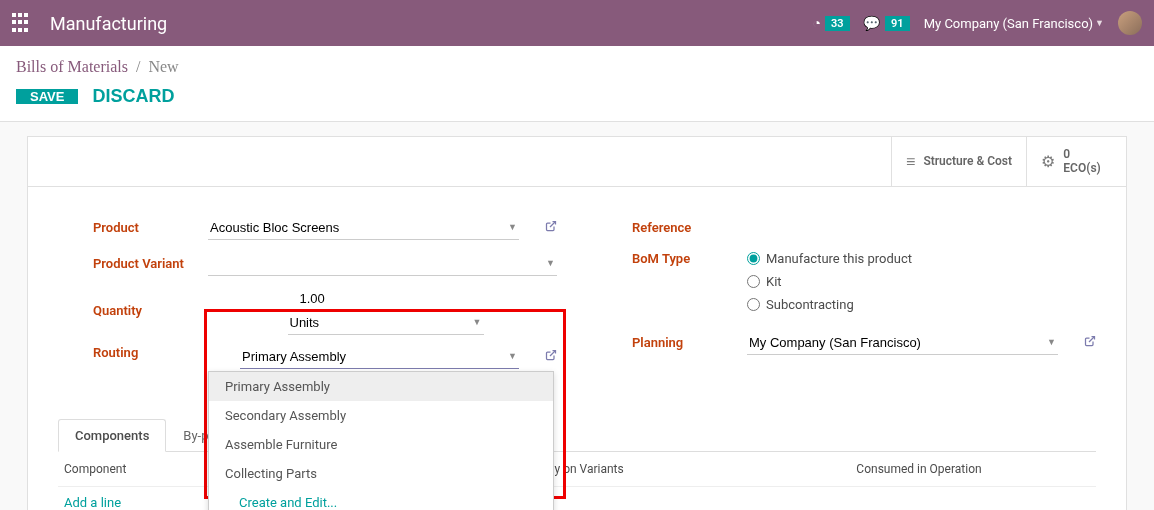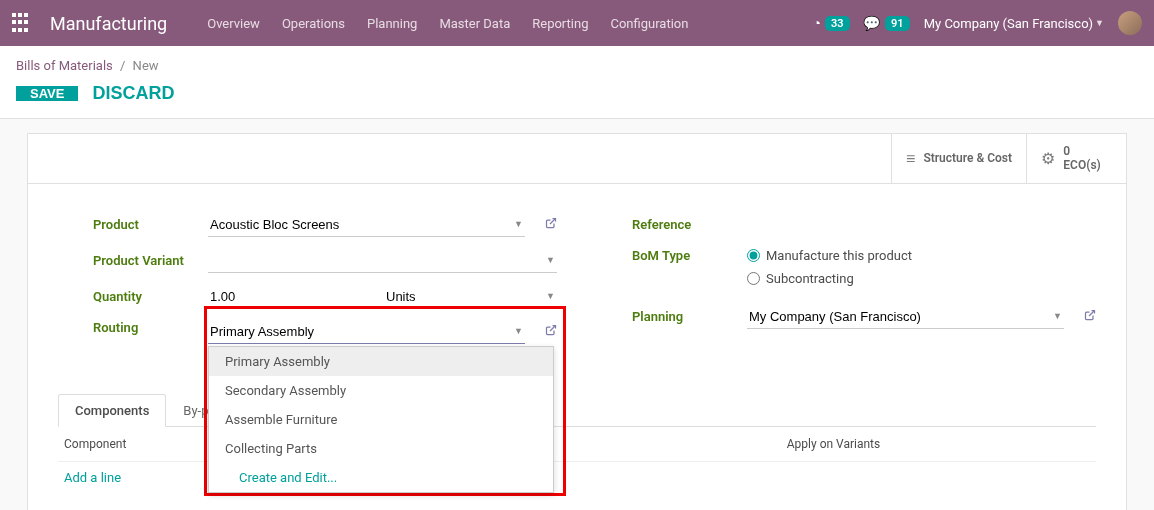--- a/index.html
+++ b/index.html
@@ -7,52 +7,52 @@
   
   .navbar { background: #875a7b; height: 46px; display: flex; align-items: center; padding: 0 12px; color: #fff; }
   .apps-icon { width: 20px; height: 20px; display: flex; flex-wrap: wrap; gap: 2px; margin-right: 18px; cursor: pointer; }
   .apps-icon span { width: 4px; height: 4px; background: #fff; }
   .brand { font-size: 18px; font-weight: 400; color: #fff; margin-right: 40px; }
   .nav-menu { display: flex; gap: 22px; }
   .nav-menu a { color: #e8dce3; text-decoration: none; font-size: 13px; }
   .nav-right { margin-left: auto; display: flex; align-items: center; gap: 14px; }
   .badge-pill { display: inline-flex; align-items: center; gap: 4px; }
   .badge-pill .icon { color: #fff; font-size: 14px; }
-  .badge-pill .count { background: #00a09d; color: #fff; border-radius: 5px; padding: 1px 6px; font-size: 11px; font-weight: 600; }
+  .badge-pill .count { background: #00a09d; color: #fff; border-radius: 0; padding: 1px 6px; font-size: 11px; font-weight: 600; }
   .company-name { color: #fff; font-size: 13px; }
   .avatar { width: 24px; height: 24px; border-radius: 50%; background: linear-gradient(135deg,#c9a07e,#8a6d5a); }
   .caret-down { font-size: 9px; color: #e8dce3; margin-left: 2px; }
   
   .breadcrumb-bar { padding: 12px 16px 0; background: #fff; }
-  .breadcrumb { font-size: 13px; color: #7c7bad; }
+  .breadcrumb { font-size: 16px; color: #7c7bad; font-family: Liberation Serif, serif; }
   .breadcrumb .bc-link { color: #875a7b; cursor: pointer; }
   .breadcrumb .sep { color: #888; margin: 0 4px; }
   .breadcrumb .current { color: #888; }
   
   .action-bar { padding: 10px 16px 14px; background: #fff; border-bottom: 1px solid #e0e0e0; display: flex; gap: 14px; align-items: center; }
   .btn-primary { background: #00a09d; color: #fff; border: none; padding: 0 14px; font-size: 13px; font-weight: 600; cursor: pointer; }
   .btn-link { background: none; border: none; color: #00a09d; font-size: 18px; font-weight: 600; cursor: pointer; }
   
   .sheet-wrap { padding: 0 8px; margin-top: 14px; }
   .sheet { background: #fff; border: 1px solid #e0e0e0; max-width: 1100px; margin: 0 auto; position: relative; }
   
   .stat-buttons { display: flex; justify-content: flex-end; border-bottom: 1px solid #e0e0e0; }
   .stat-btn { border-left: 1px solid #e0e0e0; padding: 10px 14px; display: flex; align-items: center; gap: 8px; min-width: 100px; cursor: pointer; }
   .stat-btn .stat-icon { color: #7c7c7c; font-size: 16px; }
   .stat-btn .stat-text { display: flex; flex-direction: column; font-size: 12px; color: #666; font-weight: 600; line-height: 1.2; }
   
   .form-body { padding: 28px 30px 20px; display: flex; gap: 40px; }
   .col { flex: 1; }
   .field-row { display: flex; align-items: center; margin-bottom: 10px; min-height: 26px; }
-  .field-label { width: 150px; color: #4d7c0f; font-weight: 600; font-size: 13px; padding-left: 35px; }
-  .field-input-wrap { flex: 1; position: relative; display: flex; align-items: center; gap: 14px; }
+  .field-label { width: 150px; color: #c2410c; font-weight: 600; font-size: 13px; padding-left: 35px; }
+  .field-input-wrap { flex: 1; position: relative; display: flex; align-items: center; gap: 20px; }
   .m2o-input { width: 100%; border: none; border-bottom: 1px solid #ccc; padding: 4px 18px 4px 2px; font-size: 13px; outline: none; background: transparent; }
   .m2o-caret { position: absolute; right: 2px; top: 6px; font-size: 9px; color: #888; pointer-events: none; }
   .ext-link { color: #7c7bad; font-size: 12px; margin-left: 6px; cursor: pointer; }
-  .qty-row .field-input-wrap { gap: 0; }
+  .qty-row .field-input-wrap { gap: 0; flex-direction: column; }
   .qty-input { width: 170px; border: none; border-bottom: 1px solid #ccc; padding: 4px 2px; font-size: 13px; outline: none; }
   .uom-wrap { position: relative; flex: 1; margin-left: 6px; }
   
   .radio-row { display: flex; align-items: center; gap: 6px; margin-bottom: 8px; font-size: 13px; }
   .radio-row input { accent-color: #00a09d; }
   
   .routing-field .m2o-input { }
   .hl-box { position: absolute; border: 3px solid #e00; pointer-events: none; z-index: 5; }
   
   .dropdown { position: absolute; top: 100%; left: 0; right: 0; background: #fff; border: 1px solid #ccc; box-shadow: 0 2px 6px rgba(0,0,0,0.15); z-index: 10; margin-top: 2px; }
@@ -64,47 +64,39 @@
   .tab { padding: 8px 16px; font-size: 13px; color: #666; cursor: pointer; border: 1px solid transparent; margin-bottom: -1px; }
   .tab.active { border: 1px solid #ddd; border-bottom: 1px solid #fff; background: #fff; color: #4c4c4c; font-weight: 500; border-radius: 3px 3px 0 0; }
   
   .tab-content { padding: 0 30px 20px; }
   .table-head { display: flex; padding: 10px 6px; font-size: 12px; color: #4c4c4c; font-weight: 400; border-bottom: 1px solid #eee; }
   .th-component { flex: 2; }
   .th-apply { flex: 2; text-align: center; }
   .th-consumed { flex: 2; text-align: center; }
   .add-line { color: #00a09d; font-size: 13px; padding: 8px 6px; cursor: pointer; }
   
-  .routing-container { position: relative; flex: 1; }
+  .routing-container { position: relative; flex: 1; padding-left: 32px; }
   .dropdown-outer { position: absolute; left: 0; width: 346px; z-index: 20; }
 </style>
 </head>
 <body>
 
 <div class="navbar">
   <div class="apps-icon">
     <span></span>
       <span></span>
       <span></span>
       <span></span>
       <span></span>
       <span></span>
       <span></span>
       <span></span>
       <span></span>
   </div>
   <div class="brand">Manufacturing</div>
-  <div class="nav-menu">
-    <a>Overview</a>
-    <a>Operations</a>
-    <a>Planning</a>
-    <a>Master Data</a>
-    <a>Reporting</a>
-    <a>Configuration</a>
-  </div>
   <div class="nav-right">
     <div class="badge-pill">
       <span class="icon">◔</span>
       <span class="count">33</span>
     </div>
     <div class="badge-pill">
       <span class="icon">💬</span>
       <span class="count">91</span>
     </div>
     <div style="display:flex;align-items:center;">
@@ -214,20 +206,24 @@
         </div>
         <div class="field-row" style="align-items:flex-start;">
           <div class="field-label">BoM Type</div>
           <div style="flex:1;">
             <label class="radio-row">
               <input type="radio" name="bomtype" checked="" style="">
               <span>Manufacture this product</span>
             </label>
             <label class="radio-row">
               <input type="radio" name="bomtype" style="">
+              <span>Kit</span>
+            </label>
+            <label class="radio-row">
+              <input type="radio" name="bomtype" style="">
               <span>Subcontracting</span>
             </label>
           </div>
         </div>
         <div class="field-row">
           <div class="field-label">Planning</div>
           <div class="field-input-wrap">
             <div style="position:relative;flex:1;">
               <input class="m2o-input" value="My Company (San Francisco)" style="">
               <span class="m2o-caret">▼</span>
@@ -245,19 +241,20 @@
     </div>
 
     <div class="tabs">
       <div class="tab active">Components</div>
       <div class="tab">By-products</div>
     </div>
     <div class="tab-content">
       <div class="table-head">
         <div class="th-component">Component</div>
         <div class="th-apply">Apply on Variants</div>
+        <div class="th-consumed">Consumed in Operation</div>
       </div>
       <div class="add-line">Add a line</div>
     </div>
 
     <div class="hl-box" style="top:172px;left:176px;width:362px;height:190px;"></div>
   </div>
 </div>
 
 </body></html>

